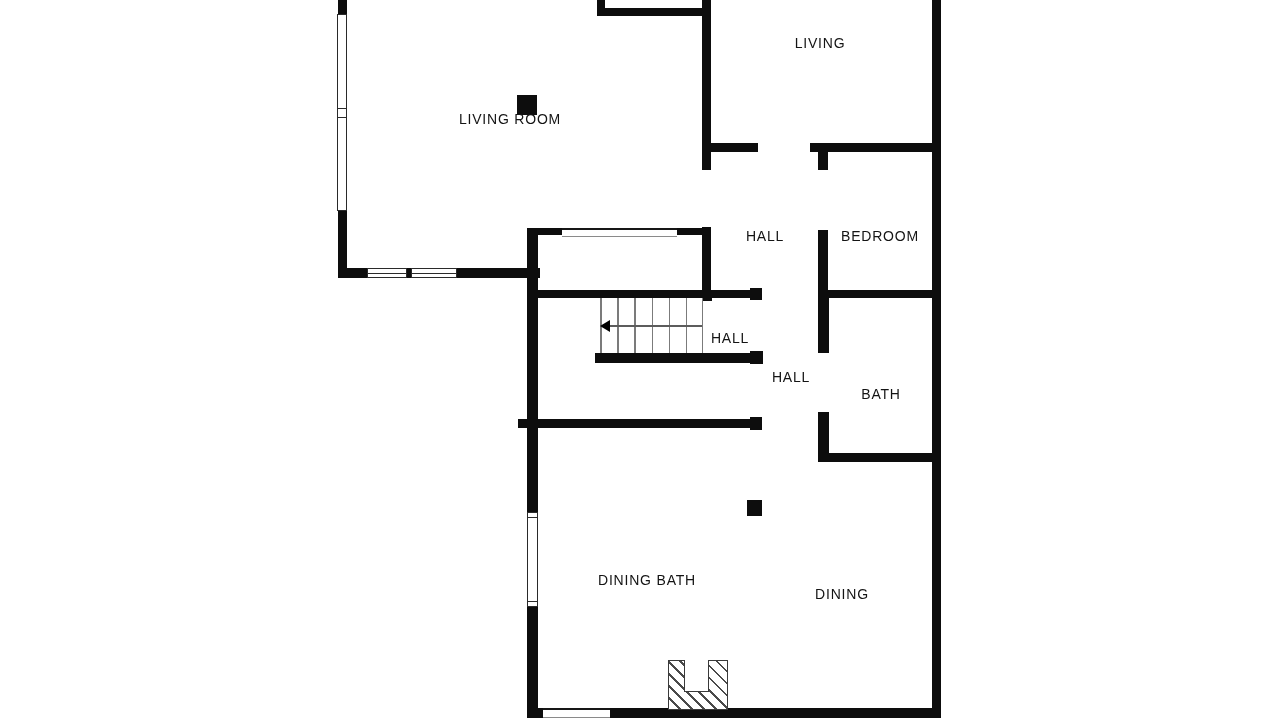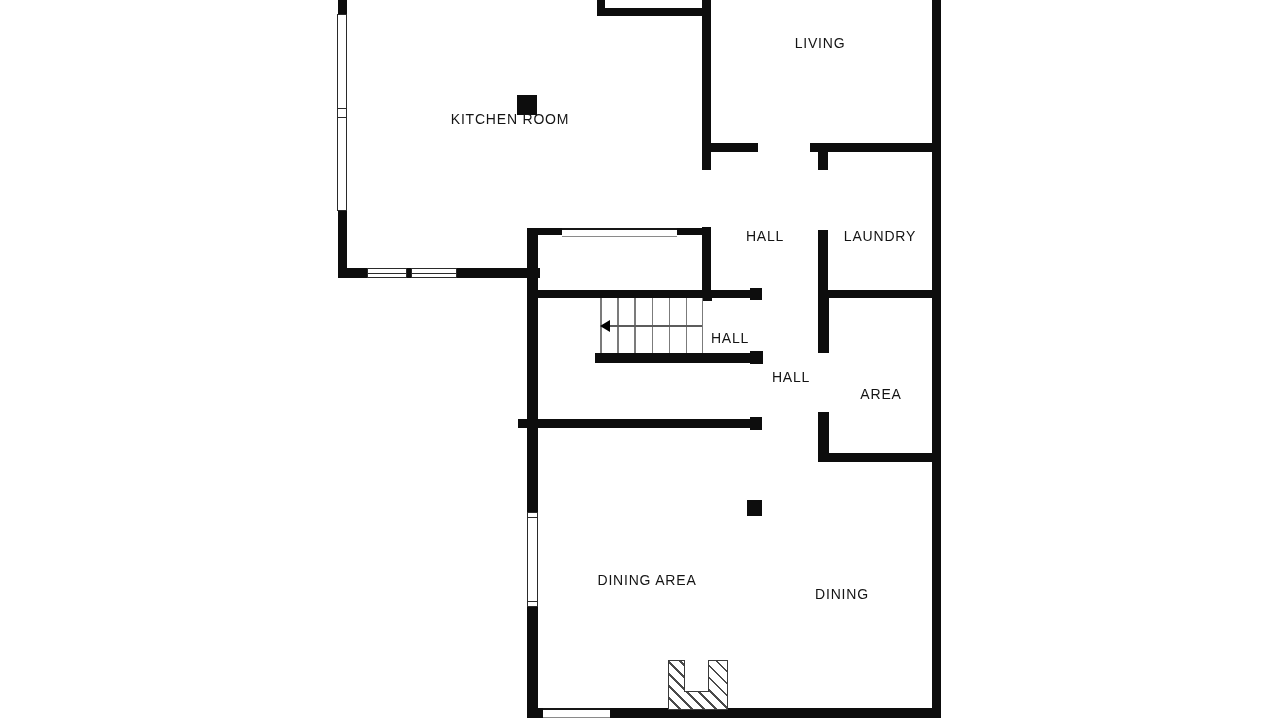--- a/index.html
+++ b/index.html
@@ -108,23 +108,23 @@
 
   <div class="stairs">
     <div class="runline"></div>
     <div class="arrowhead"></div>
   </div>
 
   <div class="fireplace">
     <div class="firebox"></div>
   </div>
 
-  <div class="room-label" style="left:510px;top:119px">KITCHEN ROOM</div>
+  <div class="room-label" style="left:510px;top:119px">LIVING ROOM</div>
   <div class="room-label" style="left:820px;top:43px">LIVING</div>
   <div class="room-label" style="left:765px;top:236px">HALL</div>
-  <div class="room-label" style="left:880px;top:236px">LAUNDRY</div>
+  <div class="room-label" style="left:880px;top:236px">BEDROOM</div>
   <div class="room-label" style="left:730px;top:338px">HALL</div>
   <div class="room-label" style="left:791px;top:377px">HALL</div>
-  <div class="room-label" style="left:881px;top:394px">AREA</div>
-  <div class="room-label" style="left:647px;top:580px">DINING AREA</div>
+  <div class="room-label" style="left:881px;top:394px">BATH</div>
+  <div class="room-label" style="left:647px;top:580px">DINING BATH</div>
   <div class="room-label" style="left:842px;top:594px">DINING</div>
 
 </div>
 
 </body></html>

